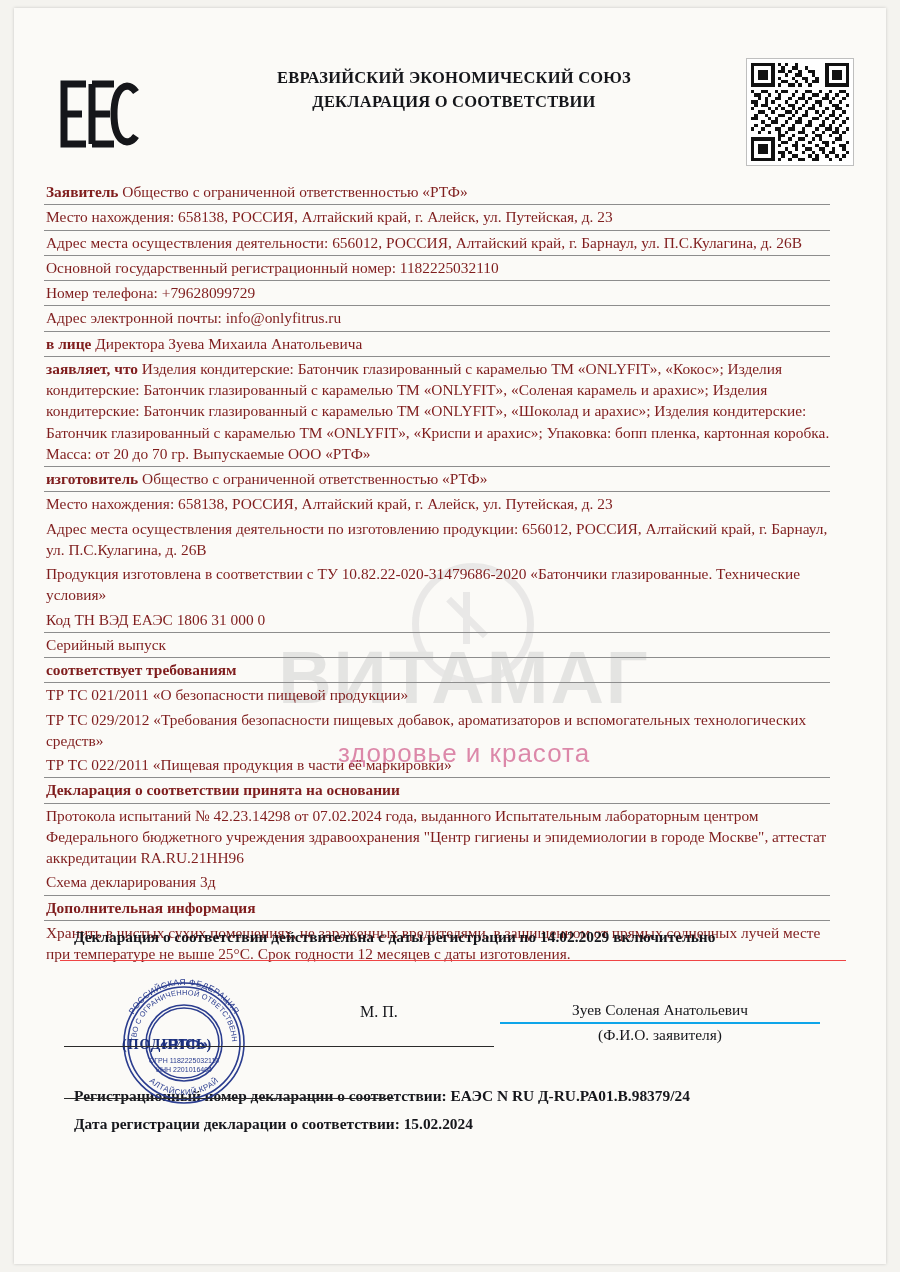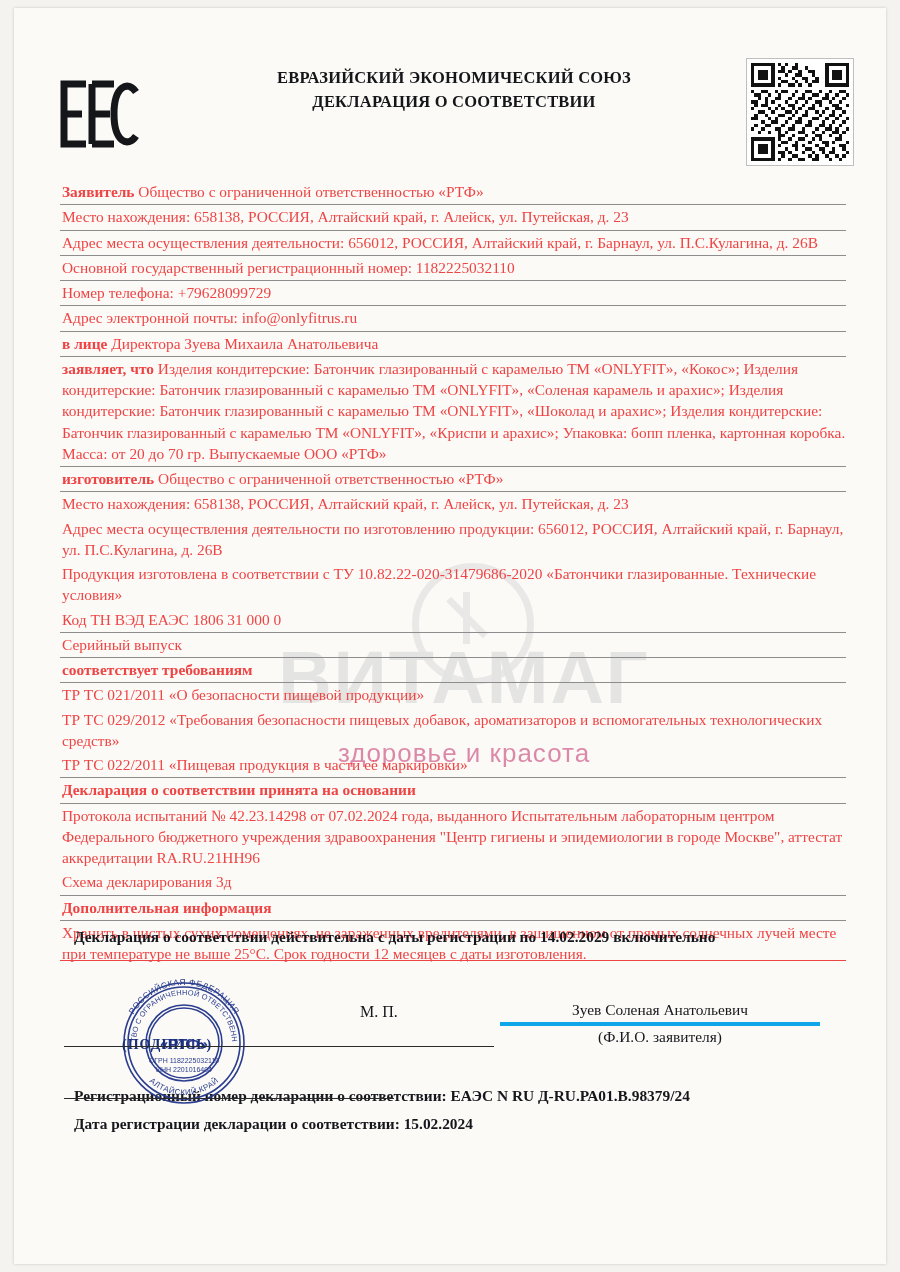--- a/index.html
+++ b/index.html
@@ -122,26 +122,26 @@
     height: 108px;
     border: 1px solid #bfbfbf;
     background: #fff;
     padding: 4px;
     box-sizing: border-box;
   }
   .qr svg { display:block; }
 
   .body {
     position: absolute;
-    left: 46px;
+    left: 30px;
     top: 172px;
     width: 786px;
     font-size: 15.4px;
     line-height: 1.38;
-    color: #ef4444;
+    color: #7f1d1d;
   }
   .row {
     padding: 1px 0 2px 2px;
     border-bottom: 1px solid #8d8d8d;
   }
   .row.nolines { border-bottom: none; }
   .b { font-weight: bold; }
 
   .sig-block {
     position: absolute;
@@ -169,21 +169,21 @@
   }
   .signer {
     position: absolute;
     left: 440px;
     top: 40px;
     width: 320px;
     text-align: center;
   }
   .signer .name { padding-bottom: 3px; }
   .signer .fio {
-    border-top: 4px solid #0ea5e9;
+    border-top: 2px solid #0ea5e9;
     padding-top: 2px;
   }
   .signature-word {
     position: absolute;
     left: 62px;
     top: 76px;
     font-size: 14px;
     font-weight: bold;
     color: #1a2f7a;
     letter-spacing: 1px;

